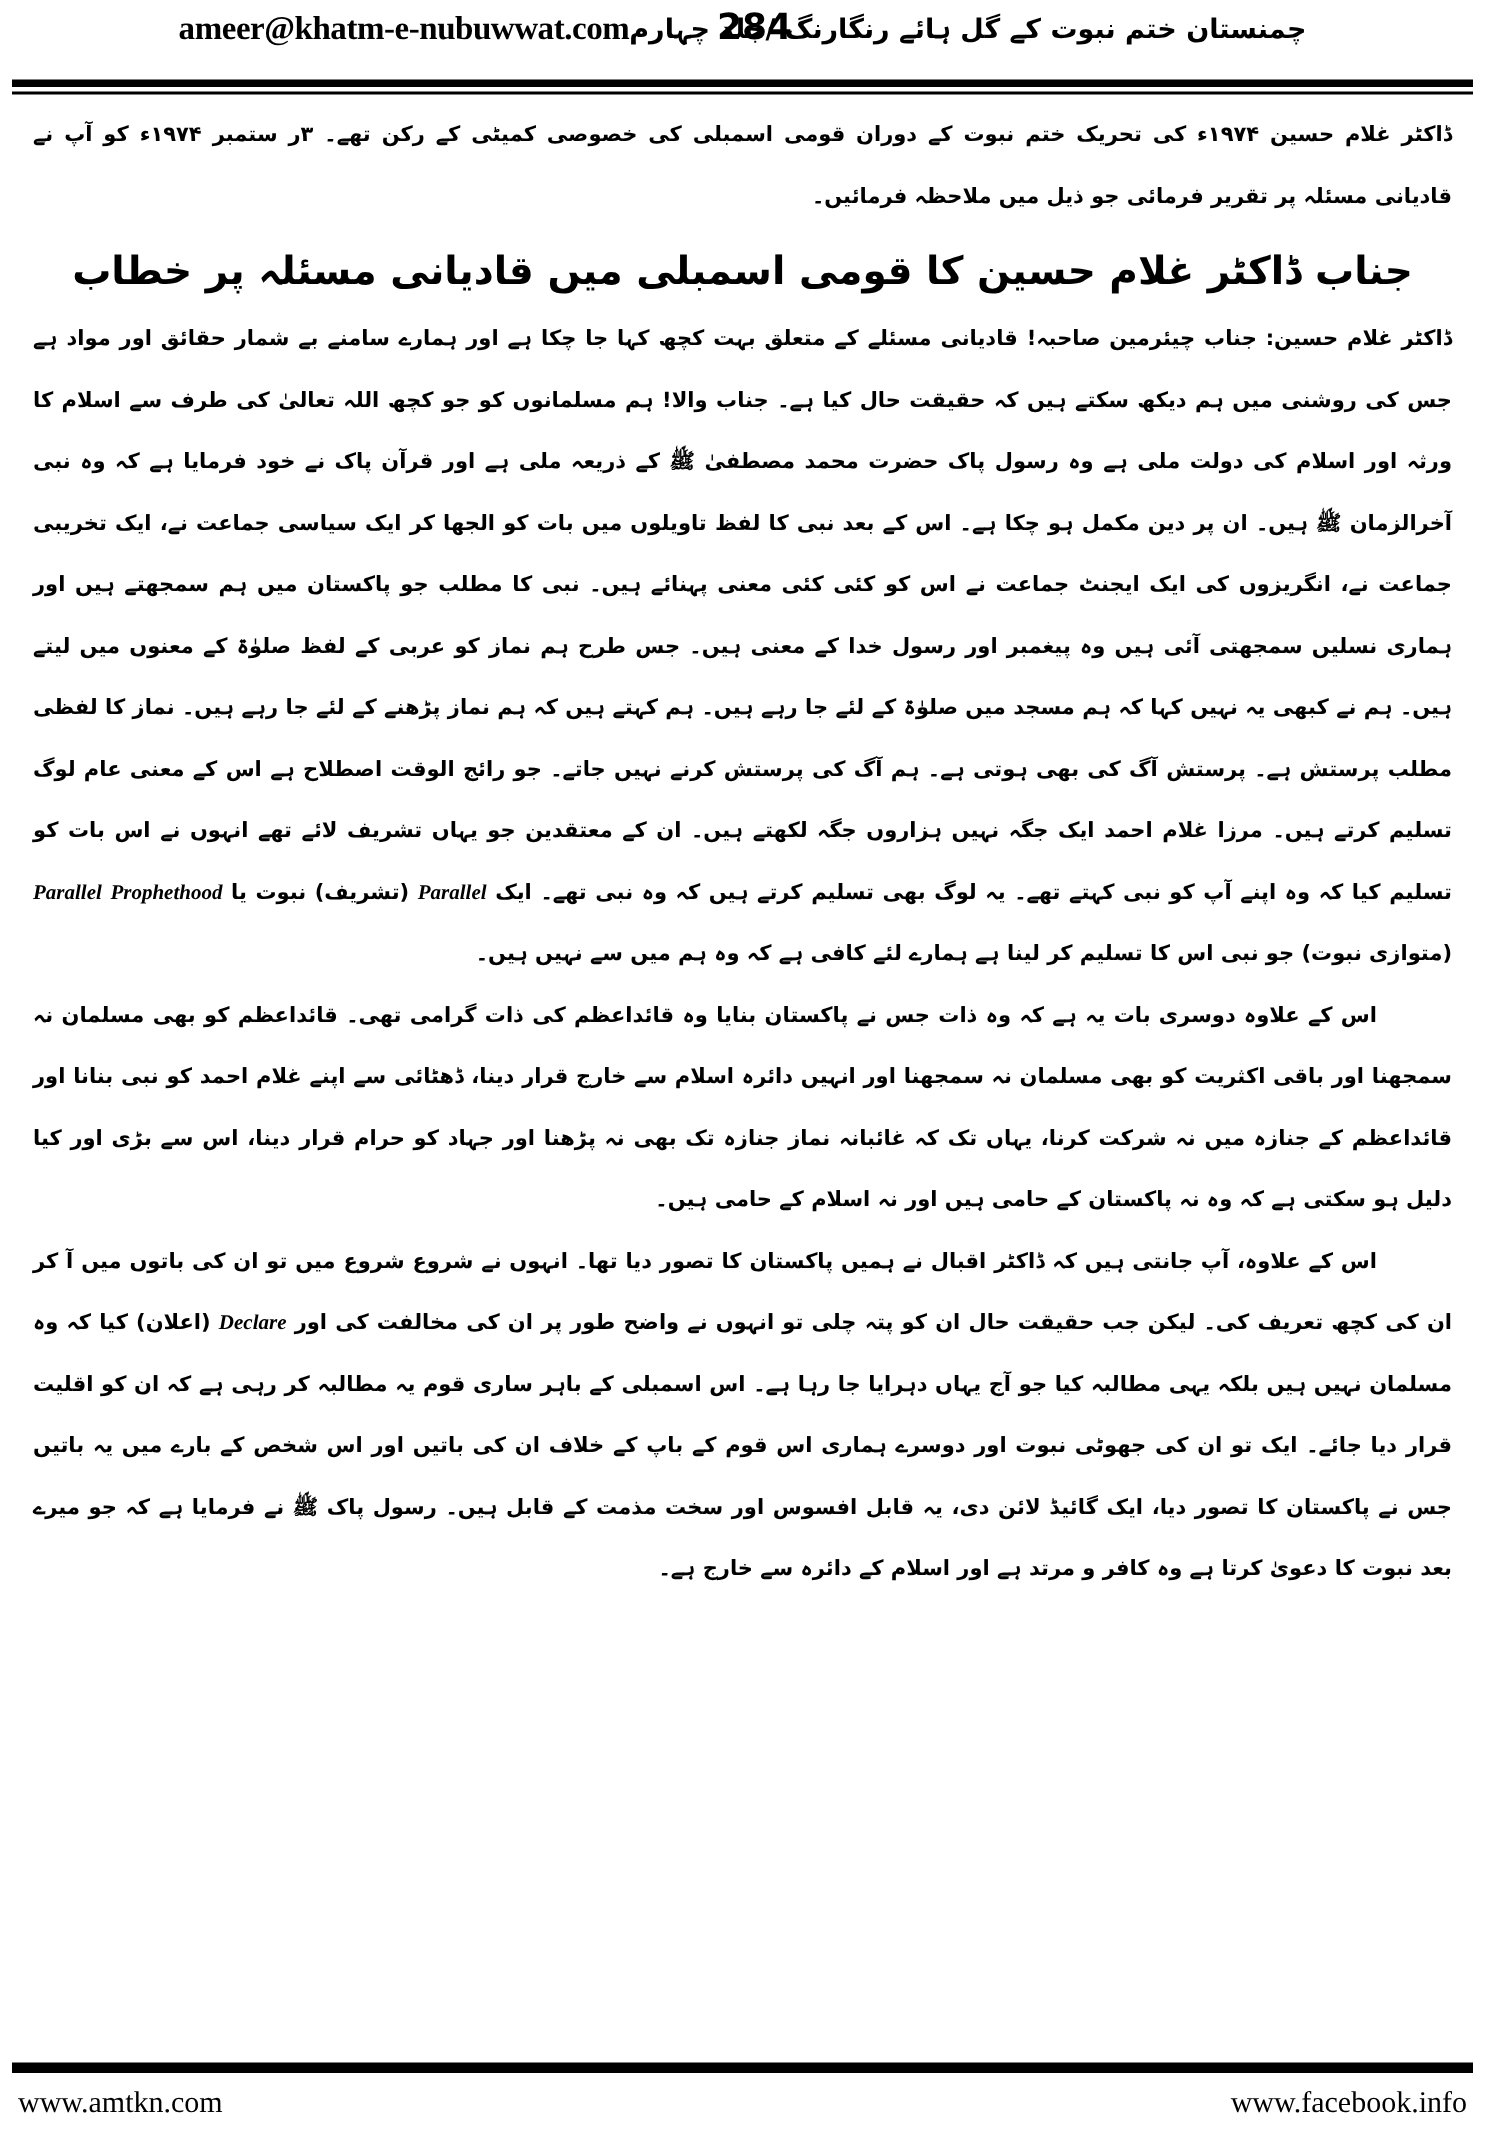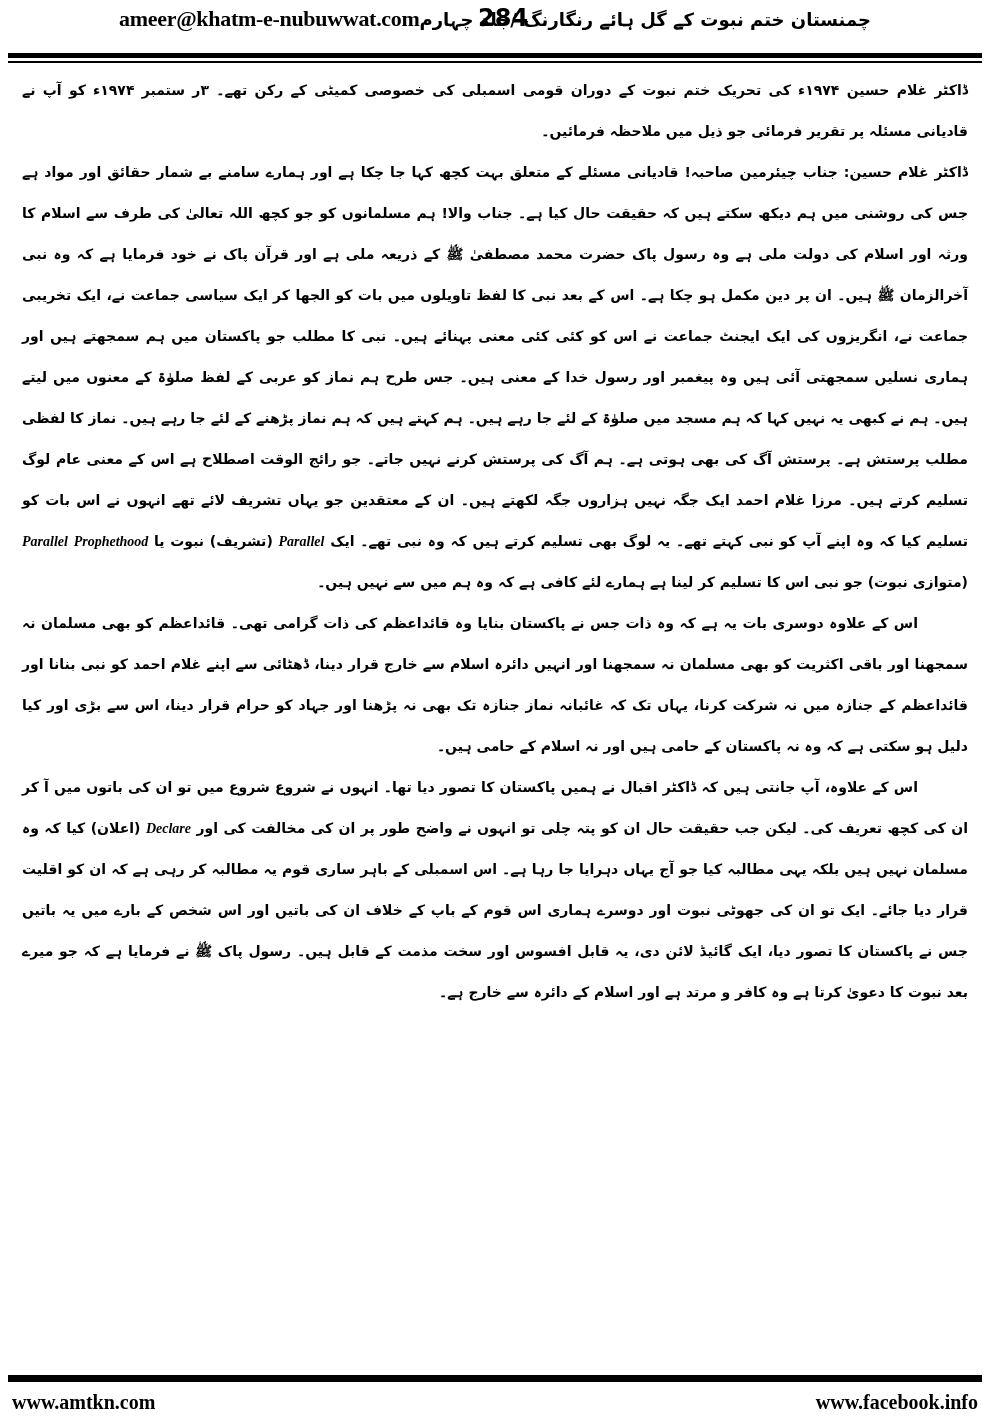--- a/index.html
+++ b/index.html
@@ -41,38 +41,39 @@
     text-align: center; font-size: 26px; font-weight: bold; line-height: 46px; margin: 6px 0 2px 0;
   }
   .indent { text-indent: 50px; }
   .latin { font-family: "Liberation Serif", serif; font-style: italic; font-weight: bold; direction: ltr; unicode-bidi: embed; }
   .speaker { font-weight: bold; }
 
   .footer-bar { position: absolute; left: 8px; right: 8px; top: 1375px; height: 7px; background: #000; }
   .footer {
     position: absolute; left: 12px; right: 12px; top: 1388px; height: 28px;
     display: flex; justify-content: space-between; align-items: center;
-    font-family: "Liberation Serif", serif; font-size: 20px; font-weight: bold; gap: 34px;
+    font-family: "Liberation Serif", serif; font-size: 20px; font-weight: normal; gap: 34px;
   }
 </style>
 </head>
 <body>
 
 <div class="header">
   <span class="email">ameer@khatm-e-nubuwwat.com</span>
   <span class="pageno">284</span>
   <span class="booktitle">چمنستان ختم نبوت کے گل ہائے رنگارنگ /جلد چہارم</span>
 </div>
 <div class="rule-thick"></div>
 <div class="rule-thin"></div>
 
 <div class="content">
 
   <p class="para">ڈاکٹر غلام حسین ۱۹۷۴ء کی تحریک ختم نبوت کے دوران قومی اسمبلی کی خصوصی کمیٹی کے رکن تھے۔ ۳ر ستمبر ۱۹۷۴ء کو آپ نے قادیانی مسئلہ پر تقریر فرمائی جو ذیل میں ملاحظہ فرمائیں۔</p>
 
+  <div class="subtitle">جناب ڈاکٹر غلام حسین کا قومی اسمبلی میں قادیانی مسئلہ پر خطاب</div>
 
   <p class="para">
     <span class="speaker">ڈاکٹر غلام حسین:</span>
     <span>جناب چیئرمین صاحبہ! قادیانی مسئلے کے متعلق بہت کچھ کہا جا چکا ہے اور ہمارے سامنے بے شمار حقائق اور مواد ہے جس کی روشنی میں ہم دیکھ سکتے ہیں کہ حقیقت حال کیا ہے۔ جناب والا! ہم مسلمانوں کو جو کچھ اللہ تعالیٰ کی طرف سے اسلام کا ورثہ اور اسلام کی دولت ملی ہے وہ رسول پاک حضرت محمد مصطفیٰ ﷺ کے ذریعہ ملی ہے اور قرآن پاک نے خود فرمایا ہے کہ وہ نبی آخرالزمان ﷺ ہیں۔ ان پر دین مکمل ہو چکا ہے۔ اس کے بعد نبی کا لفظ تاویلوں میں بات کو الجھا کر ایک سیاسی جماعت نے، ایک تخریبی جماعت نے، انگریزوں کی ایک ایجنٹ جماعت نے اس کو کئی کئی معنی پہنائے ہیں۔ نبی کا مطلب جو پاکستان میں ہم سمجھتے ہیں اور ہماری نسلیں سمجھتی آئی ہیں وہ پیغمبر اور رسول خدا کے معنی ہیں۔ جس طرح ہم نماز کو عربی کے لفظ صلوٰۃ کے معنوں میں لیتے ہیں۔ ہم نے کبھی یہ نہیں کہا کہ ہم مسجد میں صلوٰۃ کے لئے جا رہے ہیں۔ ہم کہتے ہیں کہ ہم نماز پڑھنے کے لئے جا رہے ہیں۔ نماز کا لفظی مطلب پرستش ہے۔ پرستش آگ کی بھی ہوتی ہے۔ ہم آگ کی پرستش کرنے نہیں جاتے۔ جو رائج الوقت اصطلاح ہے اس کے معنی عام لوگ تسلیم کرتے ہیں۔ مرزا غلام احمد ایک جگہ نہیں ہزاروں جگہ لکھتے ہیں۔ ان کے معتقدین جو یہاں تشریف لائے تھے انہوں نے اس بات کو تسلیم کیا کہ وہ اپنے آپ کو نبی کہتے تھے۔ یہ لوگ بھی تسلیم کرتے ہیں کہ وہ نبی تھے۔ ایک</span>
     <span class="latin">Parallel</span>
     <span>(تشریف) نبوت یا</span>
     <span class="latin">Parallel</span>
     <span class="latin">Prophethood</span>
     <span>(متوازی نبوت) جو نبی اس کا تسلیم کر لینا ہے ہمارے لئے کافی ہے کہ وہ ہم میں سے نہیں ہیں۔</span>
   </p>

